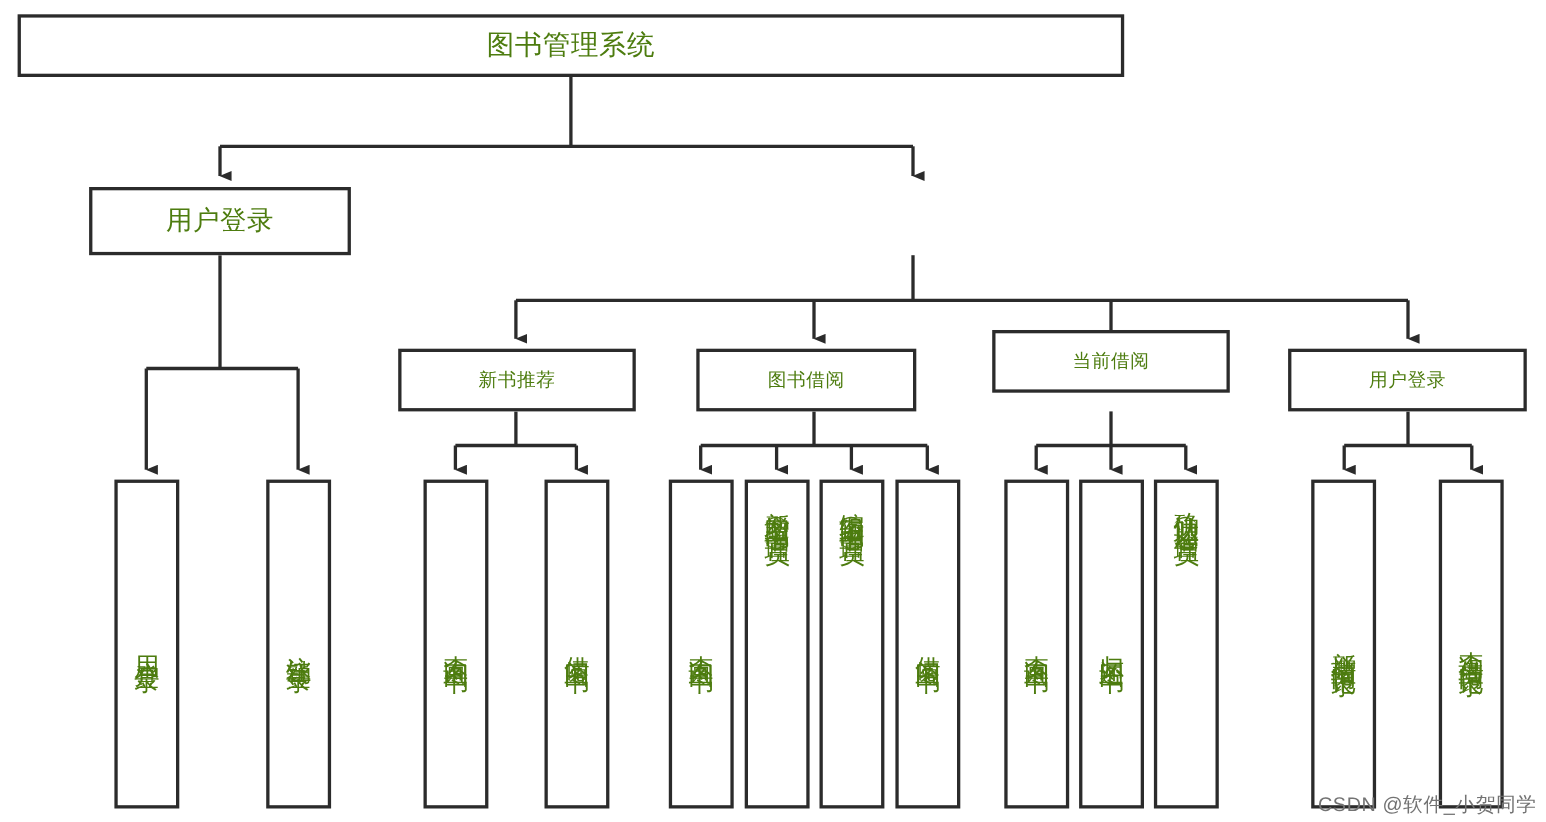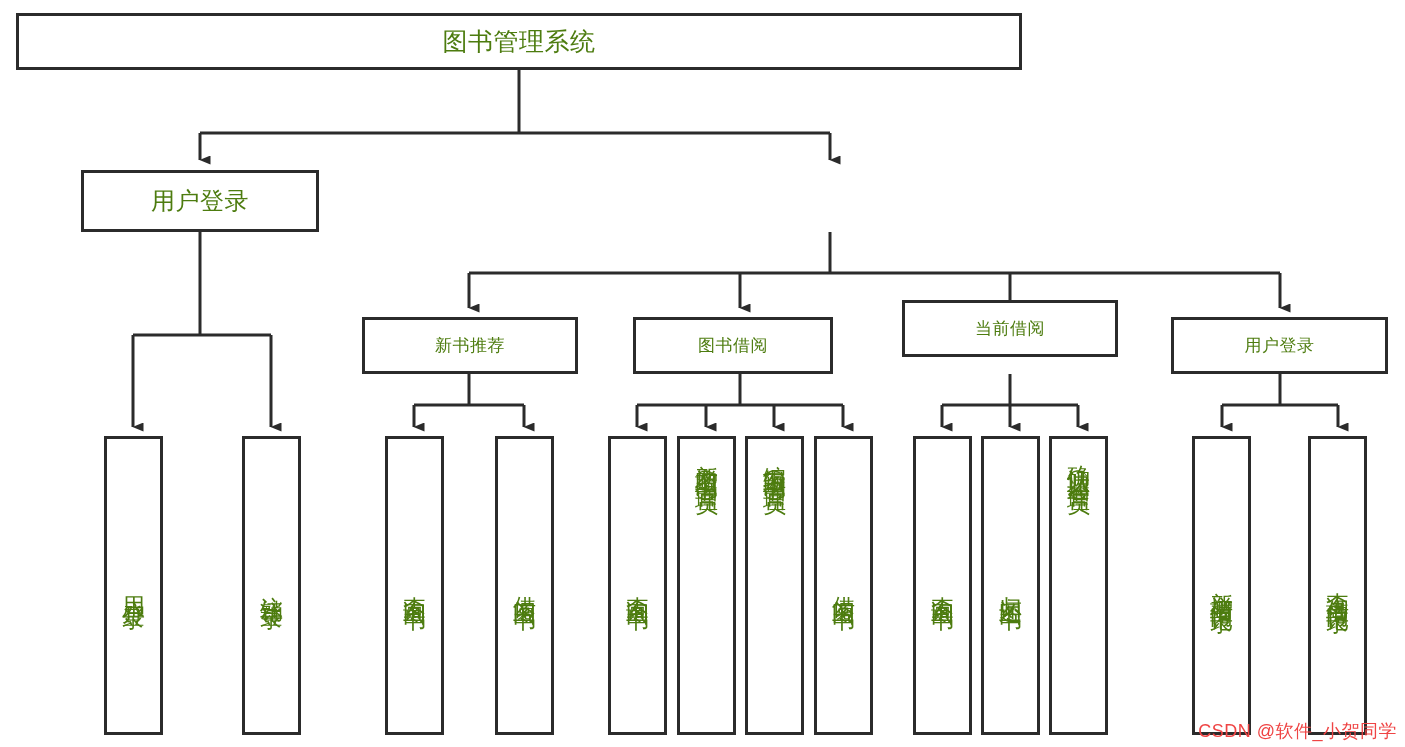--- a/index.html
+++ b/index.html
@@ -61,21 +61,21 @@
     white-space: nowrap;
   }
   .node.leaf.top-aligned {
     align-items: flex-start;
   }
   .watermark {
     position: absolute;
     right: 8px;
     bottom: 4px;
     font-size: 18px;
-    color: #ef4444;
+    color: #737373;
     white-space: nowrap;
     letter-spacing: 0.5px;
   }
 </style>
 </head>
 <body>
 
 <div id="canvas">
 
   <svg class="wires" viewBox="0 0 1405 747">

